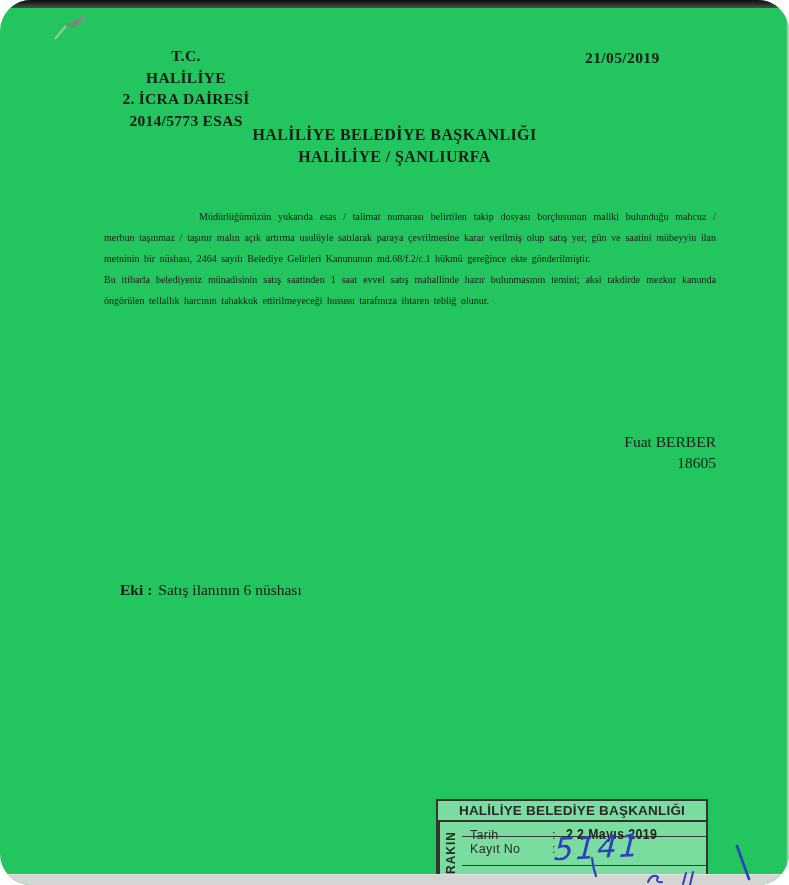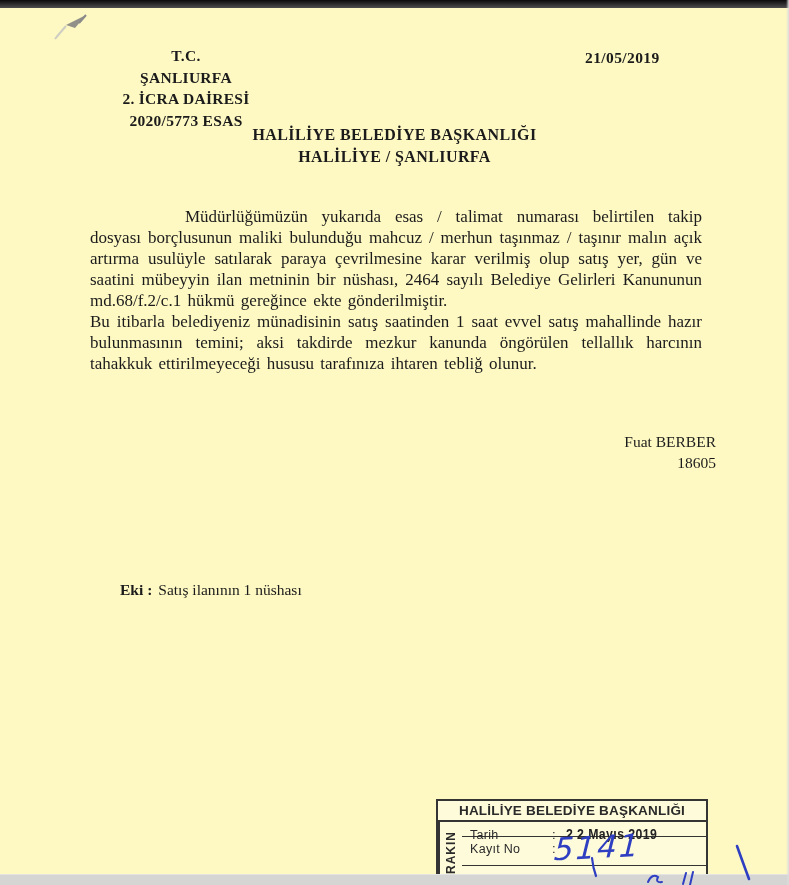--- a/index.html
+++ b/index.html
@@ -1,24 +1,25 @@
 <!DOCTYPE html>
 <html><head>
 <meta charset="utf-8">
 <style>
   * { margin: 0; padding: 0; box-sizing: border-box; }
   html, body { background: #ffffff; }
   .page {
     position: relative;
     width: 789px;
     height: 885px;
-    background: #fef9c3;
+    background: #22c55e;
     overflow: hidden;
     font-family: "Liberation Serif", serif;
     color: #1b1b1b;
+    border-radius: 31px;
   }
   .scan-top-bar {
     position: absolute; top: 0; left: 0; right: 0; height: 8px;
     background: linear-gradient(#0b0b0b, #4e4e4e);
     z-index: 6;
   }
   .scan-right-edge {
     position: absolute; top: 0; right: 0; bottom: 0; width: 3px;
     background: linear-gradient(to left, #dcdcdc, rgba(255,255,255,0));
     z-index: 6;
@@ -39,22 +40,22 @@
   .doc-date {
     position: absolute; left: 585px; top: 49px;
     font-weight: bold; font-size: 15.5px; letter-spacing: 0.4px;
   }
   .recipient-block {
     position: absolute; left: 0; top: 124px; width: 100%;
     text-align: center; font-weight: bold;
     font-size: 16px; line-height: 22px; letter-spacing: 0.4px;
   }
   .body-text {
-    position: absolute; left: 90px; top: 206px; width: 612px;
-    font-size: 17px; line-height: 21px;
+    position: absolute; left: 104px; top: 206px; width: 612px;
+    font-size: 10px; line-height: 21px;
     text-align: justify; word-spacing: 2px;
   }
   .body-text .p1 { text-indent: 95px; }
   .signature-block {
     position: absolute; left: 476px; top: 431px; width: 240px;
     text-align: right; font-size: 15.5px; line-height: 21px;
   }
   .attachment-line {
     position: absolute; left: 120px; top: 581px;
     font-size: 15.5px;
@@ -122,44 +123,44 @@
   <div class="scan-right-edge"></div>
 
   <svg class="pen-mark-topleft" width="56" height="36" viewBox="0 0 56 36">
     <path d="M40,7 L20,17 L29,20 Z" fill="#7f7f7f" opacity="0.85"></path>
     <path d="M40,7 L33,15" stroke="#8a8a8a" stroke-width="2" fill="none"></path>
     <path d="M20,18 Q13,26 9,31" stroke="#c2c2c2" stroke-width="2" fill="none" opacity="0.8"></path>
   </svg>
 
   <div class="sender-block">
     <div>T.C.</div>
-    <div>ŞANLIURFA</div>
+    <div>HALİLİYE</div>
     <div>2. İCRA DAİRESİ</div>
-    <div>2020/5773 ESAS</div>
+    <div>2014/5773 ESAS</div>
   </div>
 
   <div class="doc-date">21/05/2019</div>
 
   <div class="recipient-block">
     <div>HALİLİYE BELEDİYE BAŞKANLIĞI</div>
     <div>HALİLİYE / ŞANLIURFA</div>
   </div>
 
   <div class="body-text">
     <p class="p1">Müdürlüğümüzün yukarıda esas / talimat numarası belirtilen takip dosyası borçlusunun maliki bulunduğu mahcuz / merhun taşınmaz / taşınır malın açık artırma usulüyle satılarak paraya çevrilmesine karar verilmiş olup satış yer, gün ve saatini mübeyyin ilan metninin bir nüshası, 2464 sayılı Belediye Gelirleri Kanununun md.68/f.2/c.1 hükmü gereğince ekte gönderilmiştir.</p>
     <p class="p2">Bu itibarla belediyeniz münadisinin satış saatinden 1 saat evvel satış mahallinde hazır bulunmasının temini; aksi takdirde mezkur kanunda öngörülen tellallık harcının tahakkuk ettirilmeyeceği hususu tarafınıza ihtaren tebliğ olunur.</p>
   </div>
 
   <div class="signature-block">
     <div>Fuat BERBER</div>
     <div>18605</div>
   </div>
 
   <div class="attachment-line">
-    <span class="eki-label">Eki :</span><span>Satış ilanının 1 nüshası</span>
+    <span class="eki-label">Eki :</span><span>Satış ilanının 6 nüshası</span>
   </div>
 
   <div class="stamp">
     <div class="stamp-header">HALİLİYE BELEDİYE BAŞKANLIĞI</div>
     <div class="stamp-body">
       <div class="stamp-side">VRAKIN</div>
       <div class="stamp-rows">
         <div class="stamp-row row-tarih">
           <span class="lbl">Tarih</span><span class="colon">:</span><span class="val-stamped">2 2 Mayıs 2019</span>
         </div>

